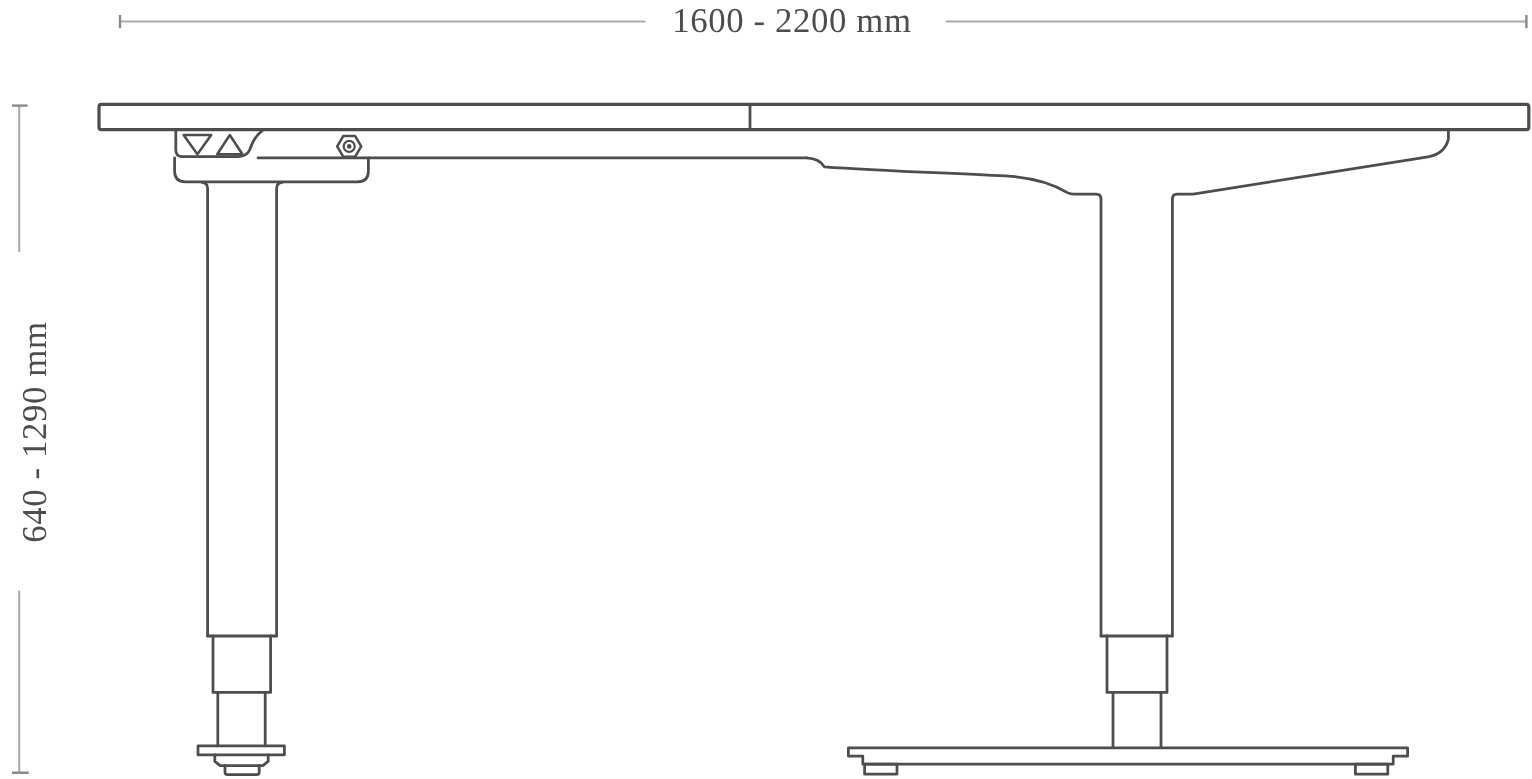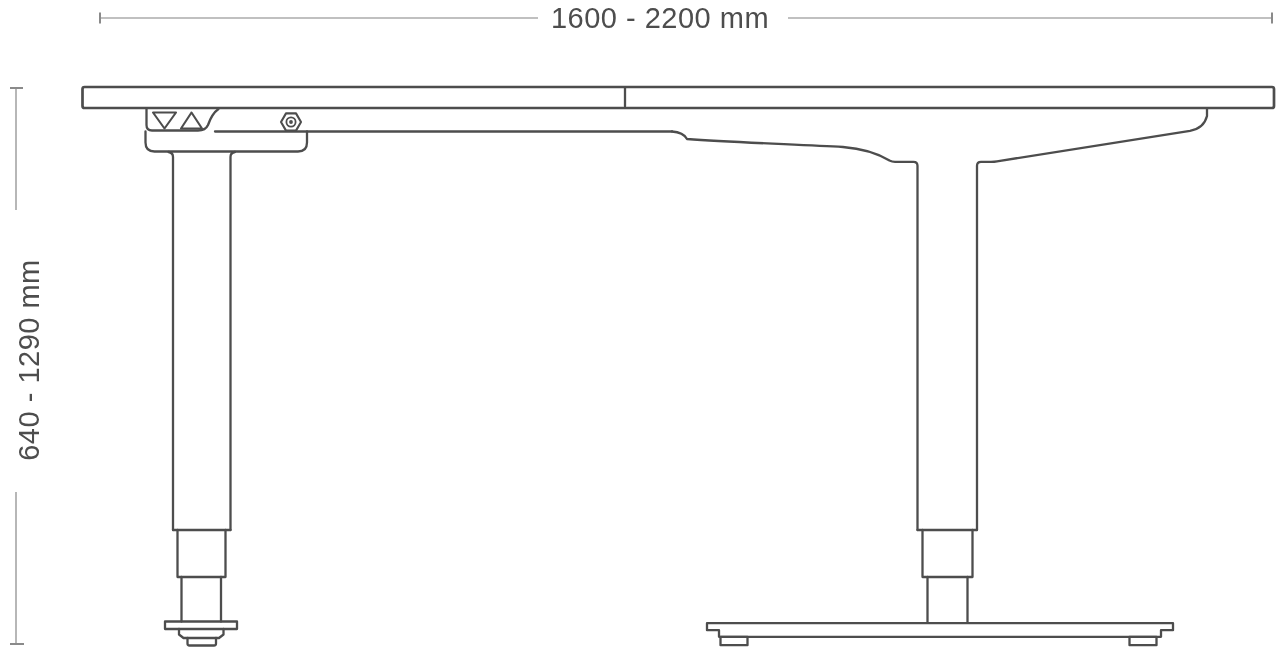--- a/index.html
+++ b/index.html
@@ -1,17 +1,17 @@
 <!DOCTYPE html>
 <html><head>
 <meta charset="utf-8">
 <style>
   html,body{margin:0;padding:0;background:#ffffff;}
   .canvas{position:relative;width:1277px;height:649px;background:#ffffff;overflow:hidden;
-          font-family:Liberation Sans, sans-serif;}
+          font-family:Liberation Serif, serif;}
   .dim-label{position:absolute;color:#4d4d4d;font-size:29px;font-weight:400;
              letter-spacing:0.5px;text-align:center;line-height:40px;white-space:nowrap;}
   .dim-label.top{left:460px;top:-2px;width:400px;height:40px;}
   .dim-label.left{left:-171px;top:340px;width:400px;height:40px;transform:rotate(-90deg);transform-origin:center;}
   svg{position:absolute;left:0;top:0;}
   .outline{fill:none;stroke:#4d4d4d;stroke-width:2.3;stroke-linejoin:round;stroke-linecap:round;}
   .outline-thick{fill:none;stroke:#4d4d4d;stroke-width:2.7;stroke-linejoin:round;}
   .dimline{stroke:#ababab;stroke-width:1.7;}
   .dimtick{stroke:#8a8a8a;stroke-width:2;}
   .icon-stroke{fill:none;stroke:#4d4d4d;stroke-width:2.1;stroke-linejoin:round;}

